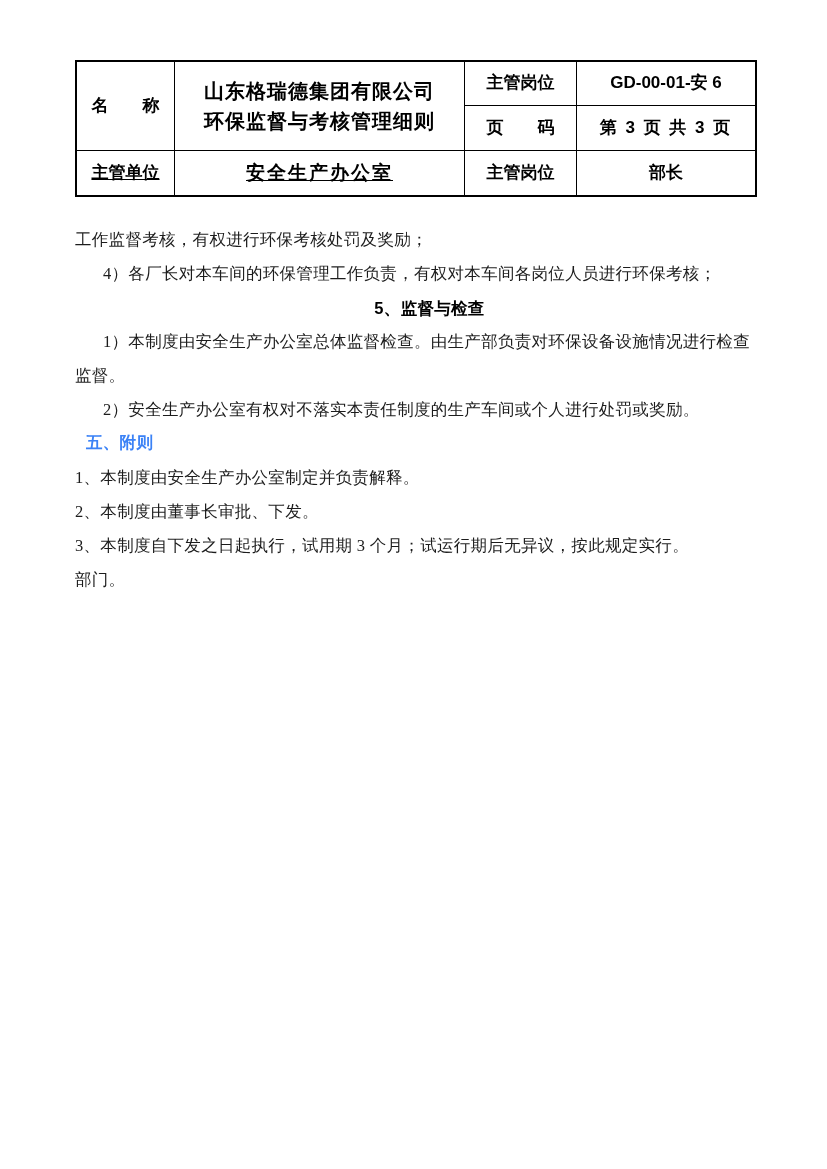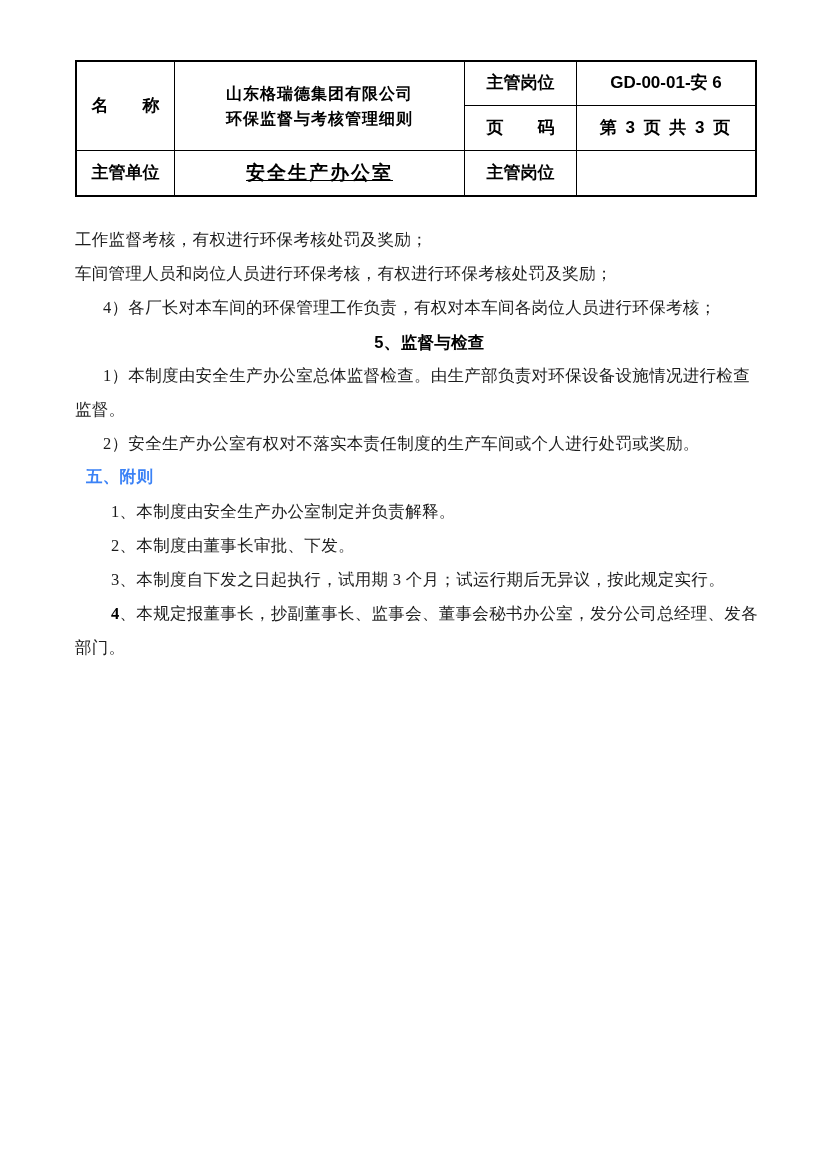--- a/index.html
+++ b/index.html
@@ -36,45 +36,45 @@
     border-right: 1px solid #000;
     border-bottom: 1px solid #000;
     font-size: 17px;
     line-height: 1.2;
     white-space: pre;
     overflow: hidden;
   }
   .cell.no-r { border-right: none; }
   .cell.no-b { border-bottom: none; }
   .cell.name-label  { grid-column: 1; grid-row: 1 / span 2; }
-  .cell.name-value  { grid-column: 2; grid-row: 1 / span 2; flex-direction: column; font-size: 16px; }
+  .cell.name-value  { grid-column: 2; grid-row: 1 / span 2; flex-direction: column; font-size: 20px; }
   .name-value .line { display: block; padding: 3px 0; letter-spacing: 1px; }
   .cell.docno-label { grid-column: 3; grid-row: 1; }
   .cell.docno-value { grid-column: 4; grid-row: 1; }
   .cell.pagen-label { grid-column: 3; grid-row: 2; }
   .cell.pagen-value { grid-column: 4; grid-row: 2; letter-spacing: 2px; }
-  .cell.unit-label  { grid-column: 1; grid-row: 3; }
+  .cell.unit-label  { grid-column: 1; grid-row: 3; text-decoration: underline; }
   .cell.unit-value  { grid-column: 2; grid-row: 3; font-size: 19px; letter-spacing: 2px; text-decoration: underline; }
   .cell.post-label  { grid-column: 3; grid-row: 3; }
   .cell.post-value  { grid-column: 4; grid-row: 3; }
 
   
   .body-text {
     position: absolute;
     left: 75px; top: 223px;
     width: 682px;
     font-size: 16.5px;
     letter-spacing: 0.3px;
     line-height: 34px;
     color: #1c1c1c;
   }
   .tline { white-space: pre; }
   .tline.s-cont   { margin-left: 0; }
   .tline.s-ind    { margin-left: 28px; }
-  .tline.s-li     { margin-left: 36px; }
+  .tline.s-li     { }
   .tline.s-h5 {
     margin-left: 27px;
     font-weight: bold;
     font-family: "Liberation Sans", sans-serif;
     color: #000;
     text-align: center;
   }
   .tline.s-hmajor {
     margin-left: 11px;
     font-weight: bold;
@@ -94,31 +94,30 @@
       <span class="line">山东格瑞德集团有限公司</span>
       <span class="line">环保监督与考核管理细则</span>
     </div>
     <div class="cell docno-label">主管岗位</div>
     <div class="cell docno-value no-r">GD-00-01-安 6</div>
     <div class="cell pagen-label">页　　码</div>
     <div class="cell pagen-value no-r">第 3 页 共 3 页</div>
     <div class="cell unit-label no-b">主管单位</div>
     <div class="cell unit-value no-b">安全生产办公室</div>
     <div class="cell post-label no-b">主管岗位</div>
+    <div class="cell post-value no-r no-b">部长</div>
   </div>
 
   <div class="body-text" id="body-text">
       <div class="tline s-cont"><span>工作监督考核，有权进行环保考核处罚及奖励；</span></div>
-      <div class="tline s-cont"><span>车间管理人员和岗位人员进行环保考核，有权进行环保考核处罚及奖励；</span></div>
       <div class="tline s-ind"><span>4）各厂长对本车间的环保管理工作负责，有权对本车间各岗位人员进行环保考核；</span></div>
       <div class="tline s-h5"><span>5、监督与检查</span></div>
       <div class="tline s-ind"><span>1）本制度由安全生产办公室总体监督检查。由生产部负责对环保设备设施情况进行检查</span></div>
       <div class="tline s-cont"><span>监督。</span></div>
       <div class="tline s-ind"><span>2）安全生产办公室有权对不落实本责任制度的生产车间或个人进行处罚或奖励。</span></div>
       <div class="tline s-hmajor"><span>五、附则</span></div>
       <div class="tline s-li"><span>1、本制度由安全生产办公室制定并负责解释。</span></div>
       <div class="tline s-li"><span>2、本制度由董事长审批、下发。</span></div>
       <div class="tline s-li"><span>3、本制度自下发之日起执行，试用期 3 个月；试运行期后无异议，按此规定实行。</span></div>
-      <div class="tline s-li"><span class="bold">4</span><span>、本规定报董事长，抄副董事长、监事会、董事会秘书办公室，发分公司总经理、发各</span></div>
       <div class="tline s-cont"><span>部门。</span></div>
     </div>
 
 </div>
 
 </body></html>

